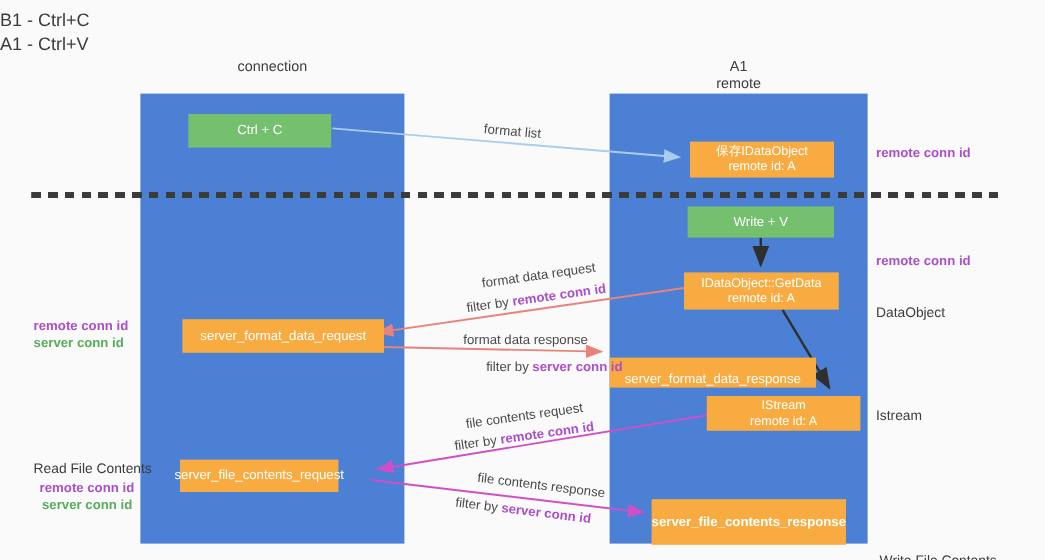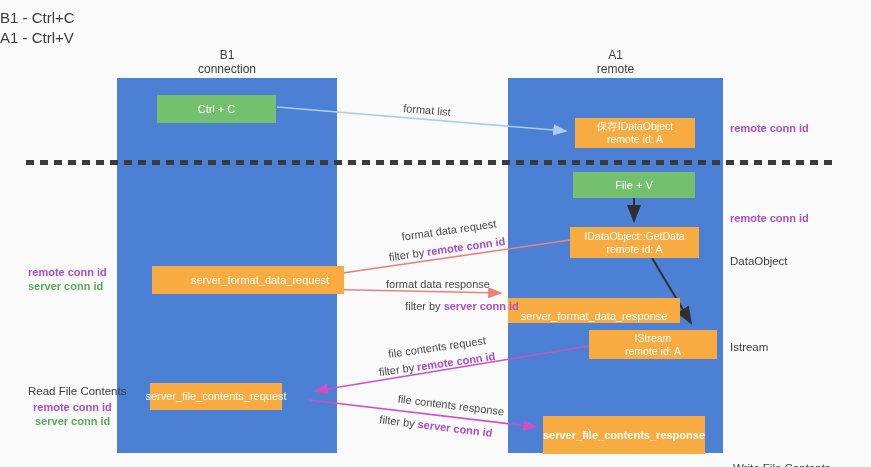--- a/index.html
+++ b/index.html
@@ -27,21 +27,20 @@
 <body>
 
 <div id="canvas">
 
   <div class="abs title">
     <div>B1 - Ctrl+C</div>
     <div>A1 - Ctrl+V</div>
   </div>
 
   <div class="abs lane-header" style="left:117px;top:48px;width:220px;">
-    <div>B1</div>
     <div>connection</div>
   </div>
   <div class="abs lane-header" style="left:508px;top:48px;width:215px;">
     <div>A1</div>
     <div>remote</div>
   </div>
 
   <div class="abs lane" style="left:117px;top:78px;width:220px;height:375px;"></div>
   <div class="abs lane" style="left:508px;top:78px;width:215px;height:375px;"></div>
 
@@ -74,29 +73,29 @@
   <div class="abs node green" style="left:157px;top:95px;width:119px;height:28px;">
     <div>Ctrl + C</div>
   </div>
 
   <div class="abs node orange" style="left:575px;top:118px;width:120px;height:30px;">
     <div class="sub">保存IDataObject</div>
     <div class="sub">remote id: A</div>
   </div>
 
   <div class="abs node green" style="left:573px;top:172px;width:122px;height:26px;">
-    <div>File + V</div>
+    <div>Write + V</div>
   </div>
 
   <div class="abs node orange" style="left:570px;top:227px;width:129px;height:31px;">
     <div class="sub">IDataObject::GetData</div>
     <div class="sub">remote id: A</div>
   </div>
 
-  <div class="abs node orange" style="left:152px;top:266px;width:168px;height:28px;padding-left:24px;">
+  <div class="abs node orange" style="left:152px;top:266px;width:168px;height:28px;">
     <div>server_format_data_request</div>
   </div>
 
   <div class="abs node orange" style="left:508px;top:298px;width:172px;height:25px;justify-content:flex-end;">
     <div>server_format_data_response</div>
   </div>
 
   <div class="abs node orange" style="left:589px;top:330px;width:128px;height:29px;">
     <div class="sub">IStream</div>
     <div class="sub">remote id: A</div>

